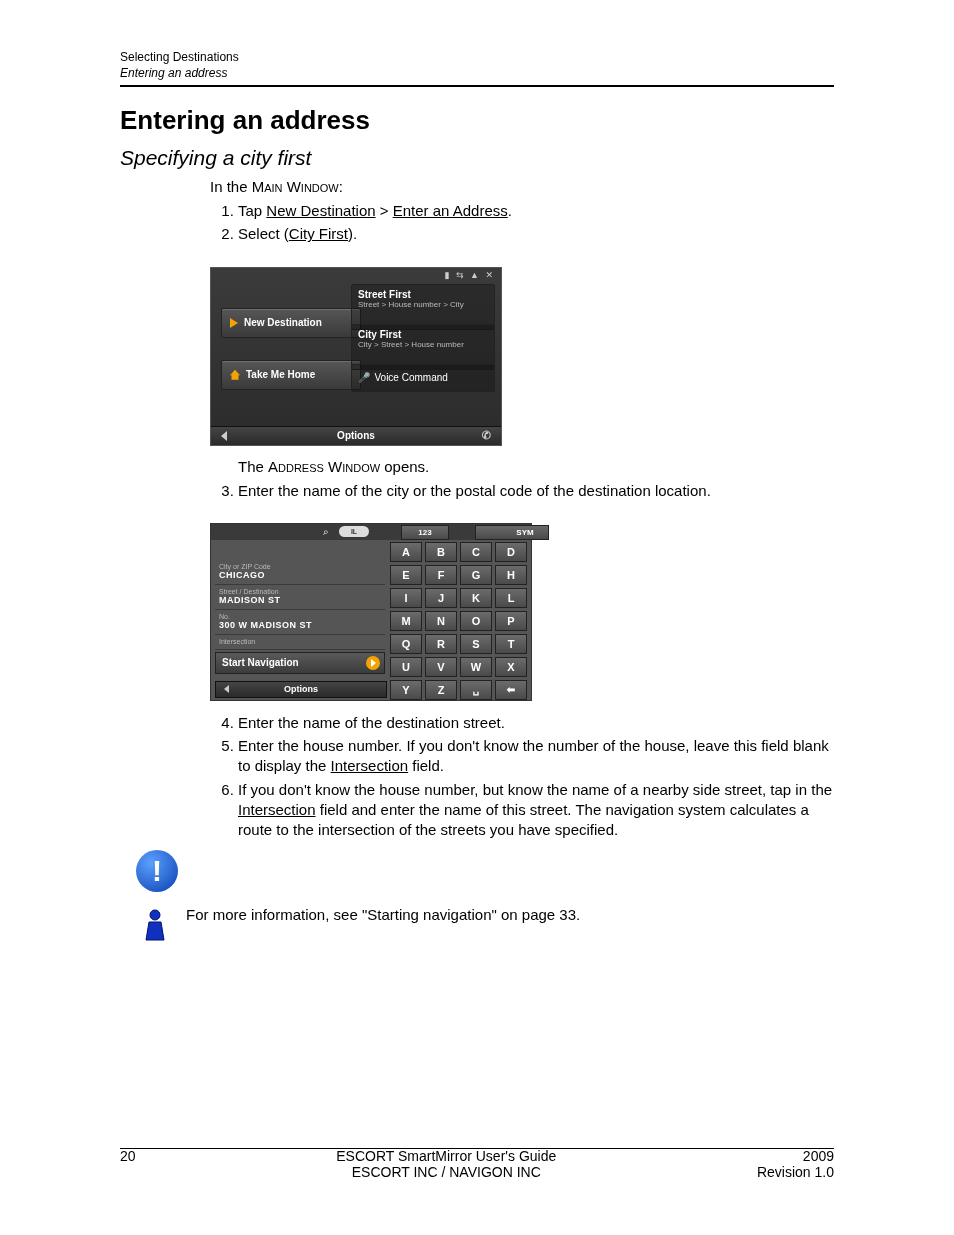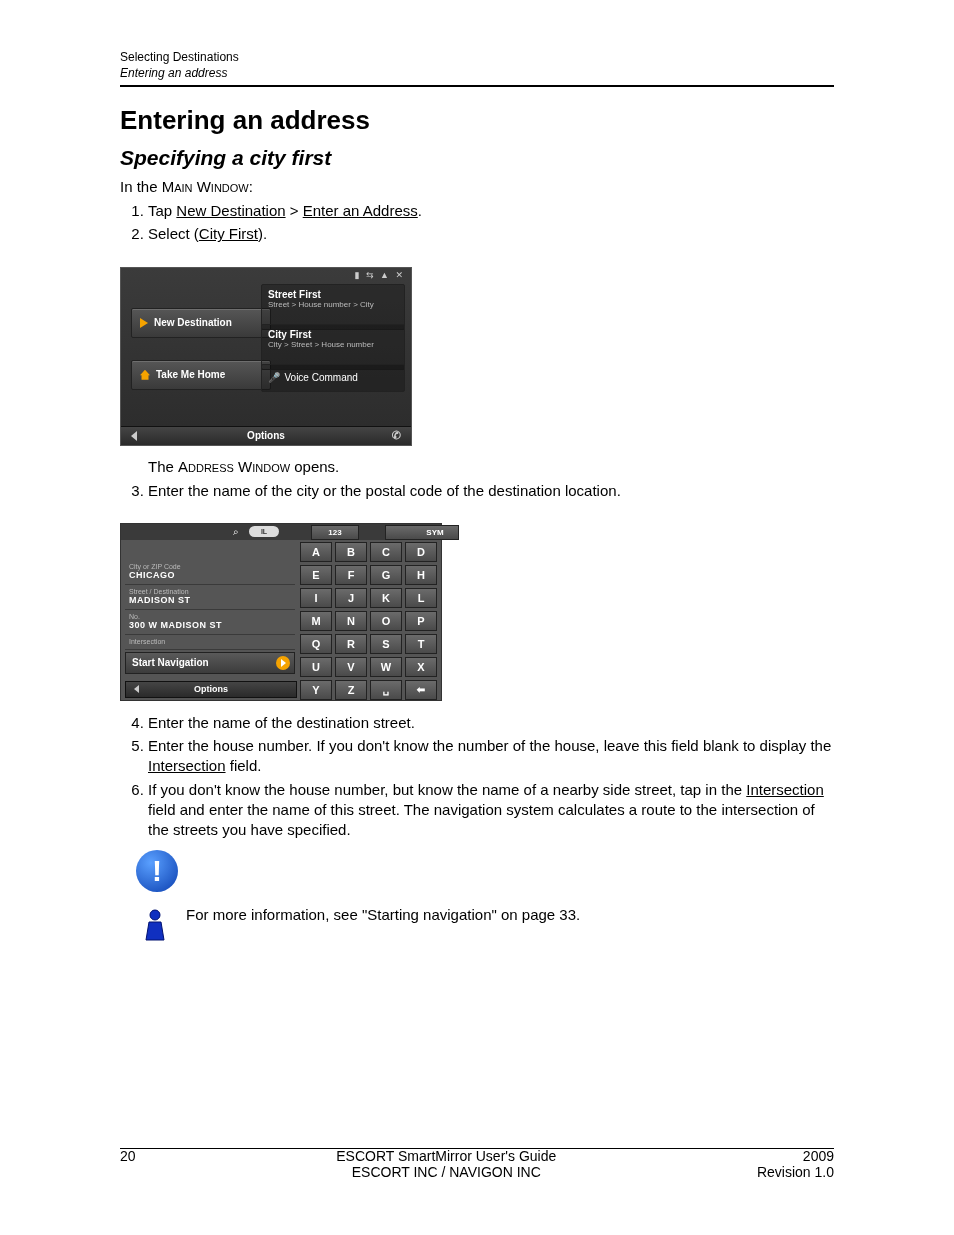--- a/index.html
+++ b/index.html
@@ -27,25 +27,25 @@
   }
   .running-head .ital { font-style: italic; }
   .hr-thick { border: none; border-top: 2px solid #000; margin: 0 0 18px 0; }
   h1.page-title {
     font-size: 26px;
     font-weight: bold;
     margin: 14px 0 10px 0;
   }
   h2.section-title {
     font-size: 21px;
-    font-weight: bold;
+    font-weight: normal;
     font-style: italic;
     margin: 4px 0 8px 0;
   }
-  .body-col { }
+  .body-col { margin-left: 90px; }
   .lead { margin: 4px 0 6px 0; }
   ol.steps       { margin: 0 0 0 0; padding-left: 28px; }
   ol.steps li    { margin: 3px 0 3px 0; line-height: 1.35; }
   ol.steps .sub  { margin-top: 4px; }
   .u { text-decoration: underline; }
   .smallcaps { font-variant: small-caps; }
 
   
   .shot1 {
     width: 290px; height: 177px;

